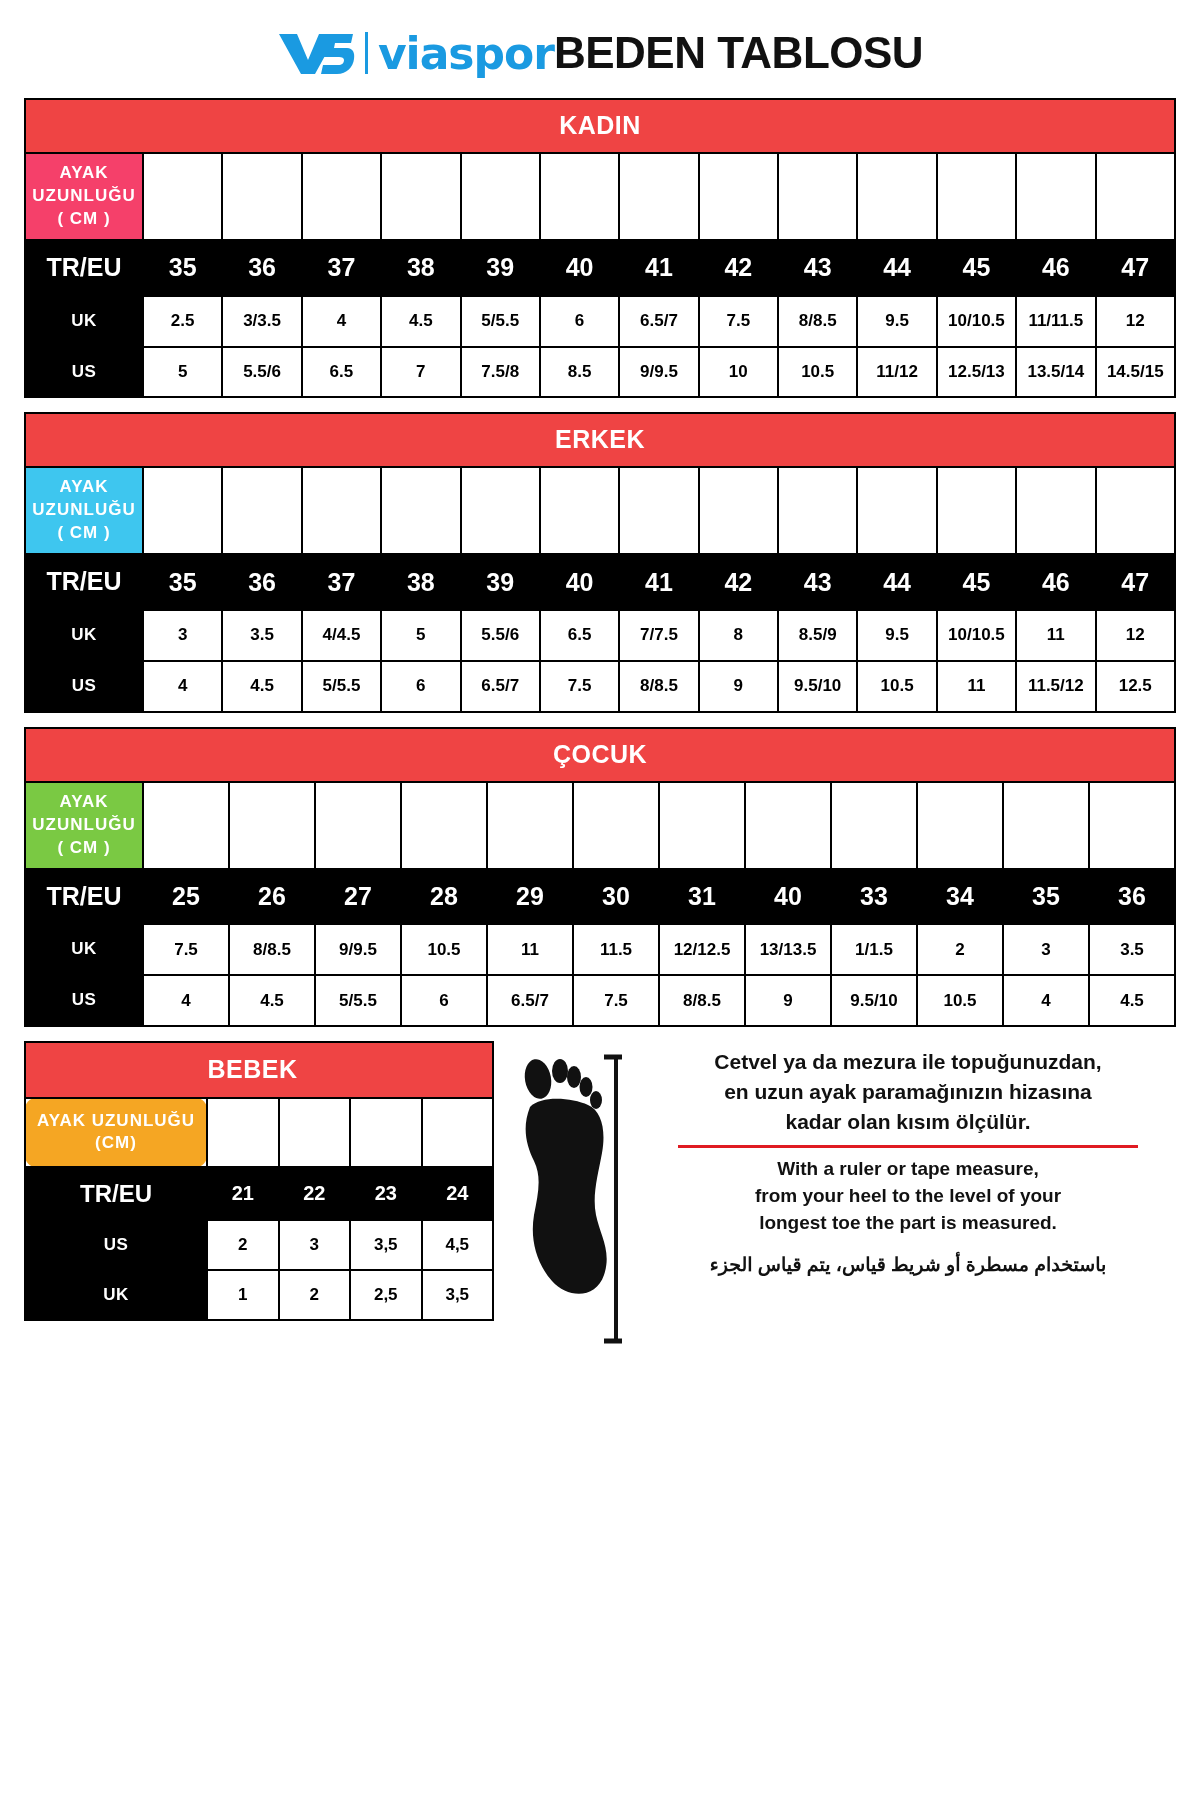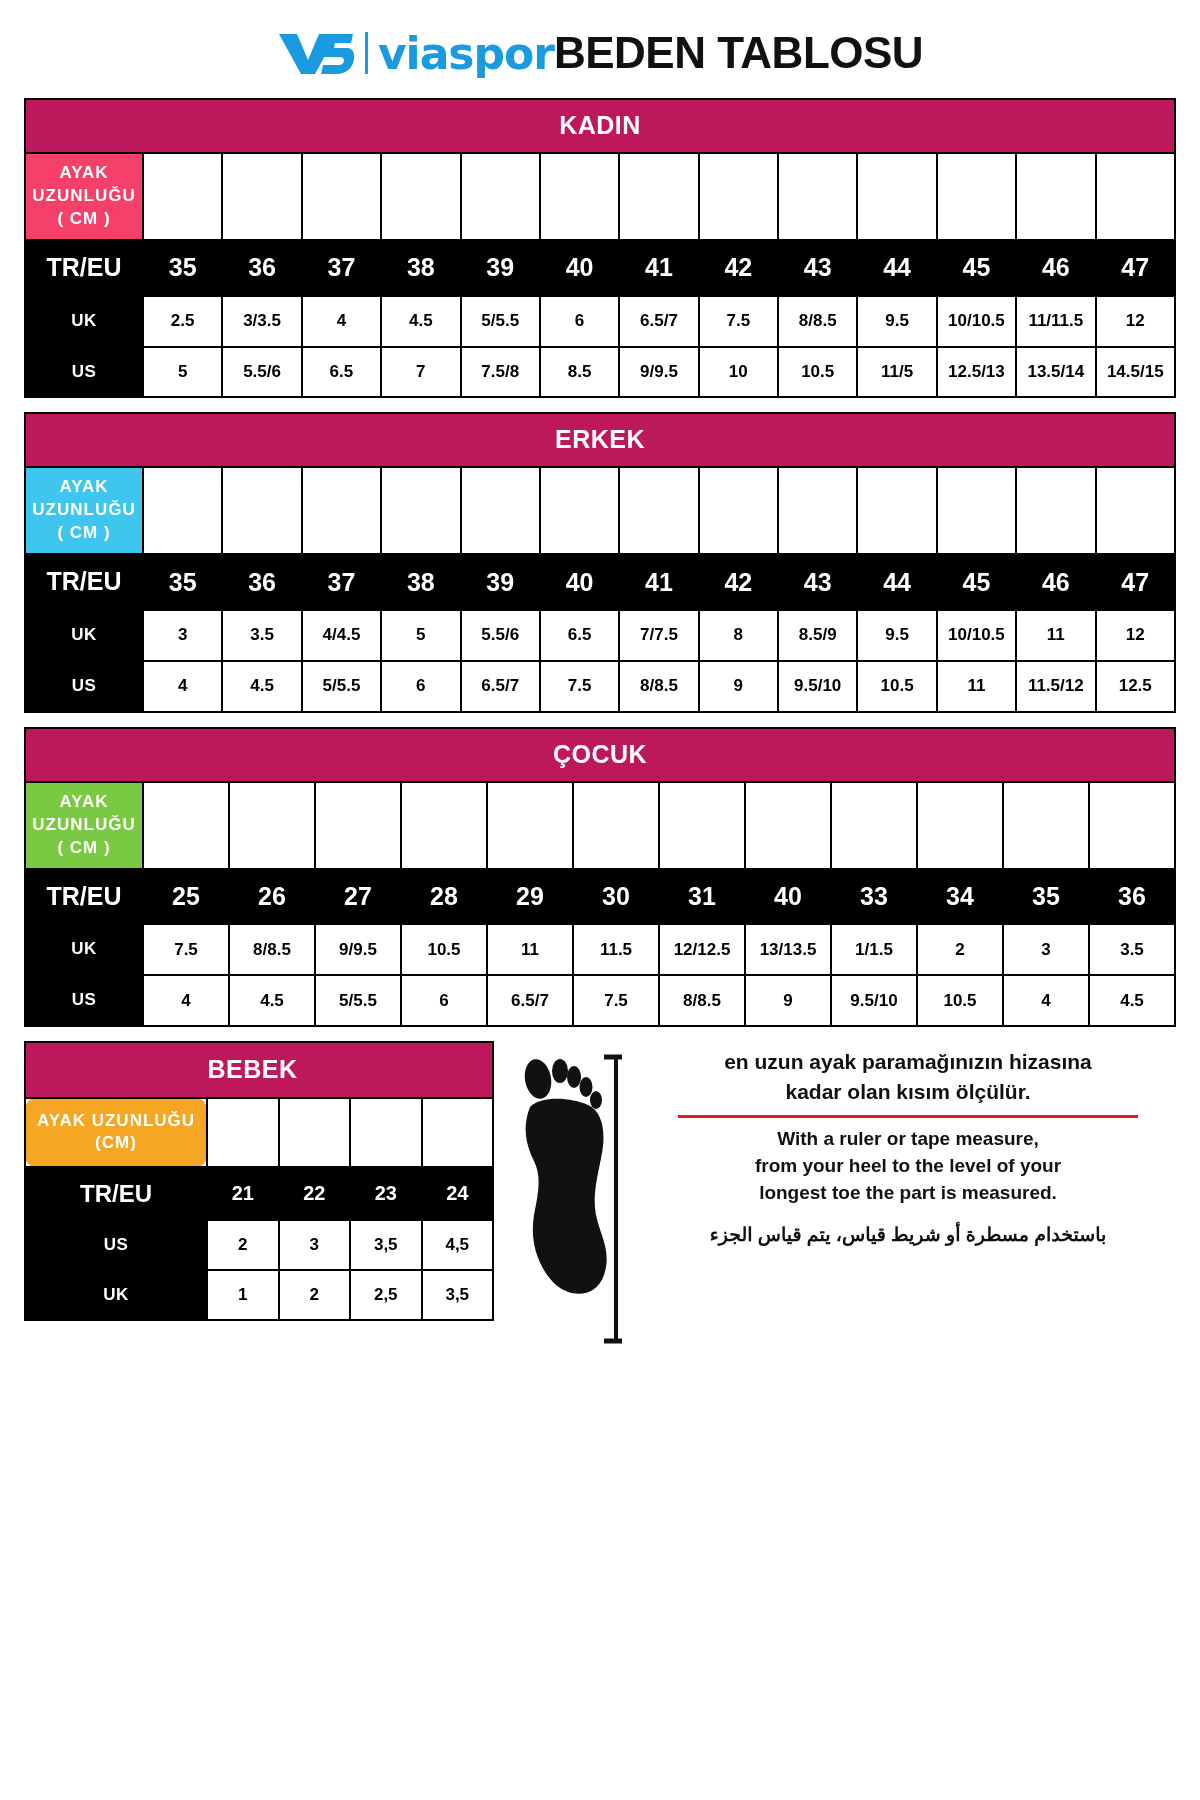--- a/index.html
+++ b/index.html
@@ -57,21 +57,21 @@
     font-weight: 700;
     letter-spacing: -0.5px;
     color: #111111;
   }
 
   
   .block {
     margin-bottom: 14px;
   }
   .band {
-    background: #be185d;
+    background: #ef4444;
     color: #ffffff;
     text-align: center;
     font-size: 25px;
     font-weight: 700;
     letter-spacing: 0.5px;
     padding: 11px 0 12px 0;
     border: 2px solid #000000;
     border-bottom: none;
   }
   table.size {
@@ -256,21 +256,21 @@
           <td class="lbl">US</td>
           <td>5</td>
           <td>5.5/6</td>
           <td>6.5</td>
           <td>7</td>
           <td>7.5/8</td>
           <td>8.5</td>
           <td>9/9.5</td>
           <td>10</td>
           <td>10.5</td>
-          <td>11/5</td>
+          <td>11/12</td>
           <td>12.5/13</td>
           <td>13.5/14</td>
           <td>14.5/15</td>
         </tr>
       </tbody>
     </table>
   </div>
 
   <div class="block">
     <div class="band">ERKEK</div>
@@ -461,20 +461,21 @@
 
         <path d="M18 58 C10 78 14 96 22 112 C30 128 26 146 22 166 C18 190 24 214 40 232 C56 250 84 250 92 226 C100 202 88 186 84 166 C80 146 86 126 90 104 C94 82 90 62 76 56 C60 49 30 46 18 58 Z" fill="#111111"></path>
 
         <line x1="104" y1="8" x2="104" y2="292" stroke="#111111" stroke-width="4"></line>
         <line x1="92" y1="8" x2="110" y2="8" stroke="#111111" stroke-width="5"></line>
         <line x1="92" y1="292" x2="110" y2="292" stroke="#111111" stroke-width="5"></line>
       </svg>
     </div>
 
     <div class="instr">
+      <p class="tr">Cetvel ya da mezura ile topuğunuzdan,</p>
       <p class="tr">en uzun ayak paramağınızın hizasına</p>
       <p class="tr">kadar olan kısım ölçülür.</p>
       <div class="red-rule"></div>
       <p class="en">With a ruler or tape measure,</p>
       <p class="en">from your heel to the level of your</p>
       <p class="en">longest toe the part is measured.</p>
       <p class="ar">باستخدام مسطرة أو شريط قياس، يتم قياس الجزء</p>
     </div>
 
   </div>

